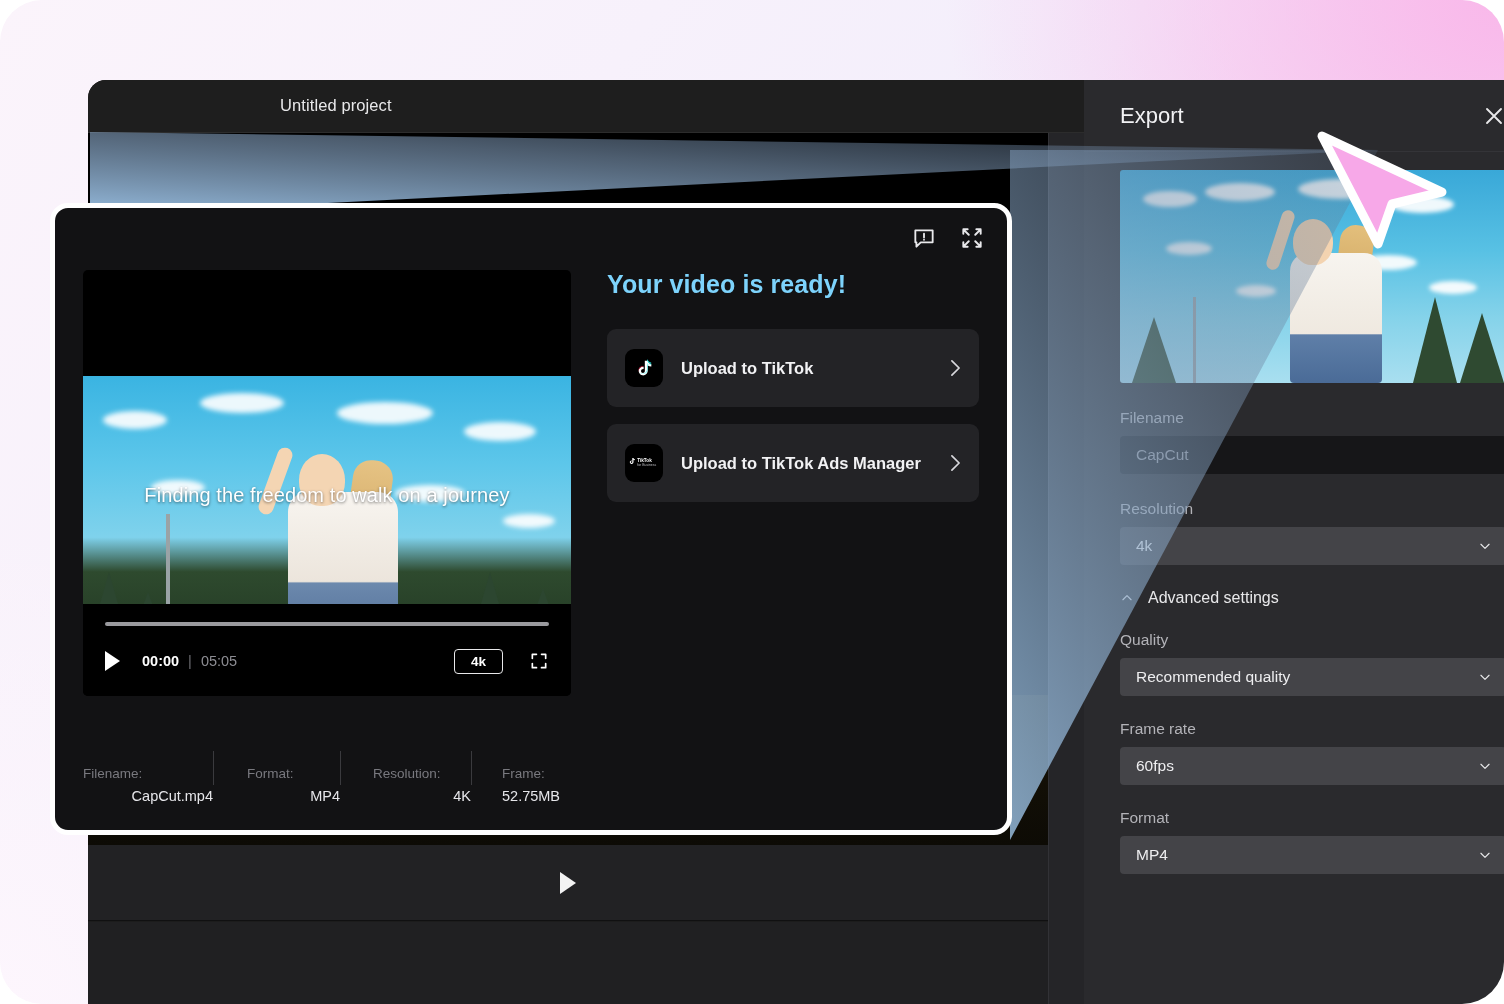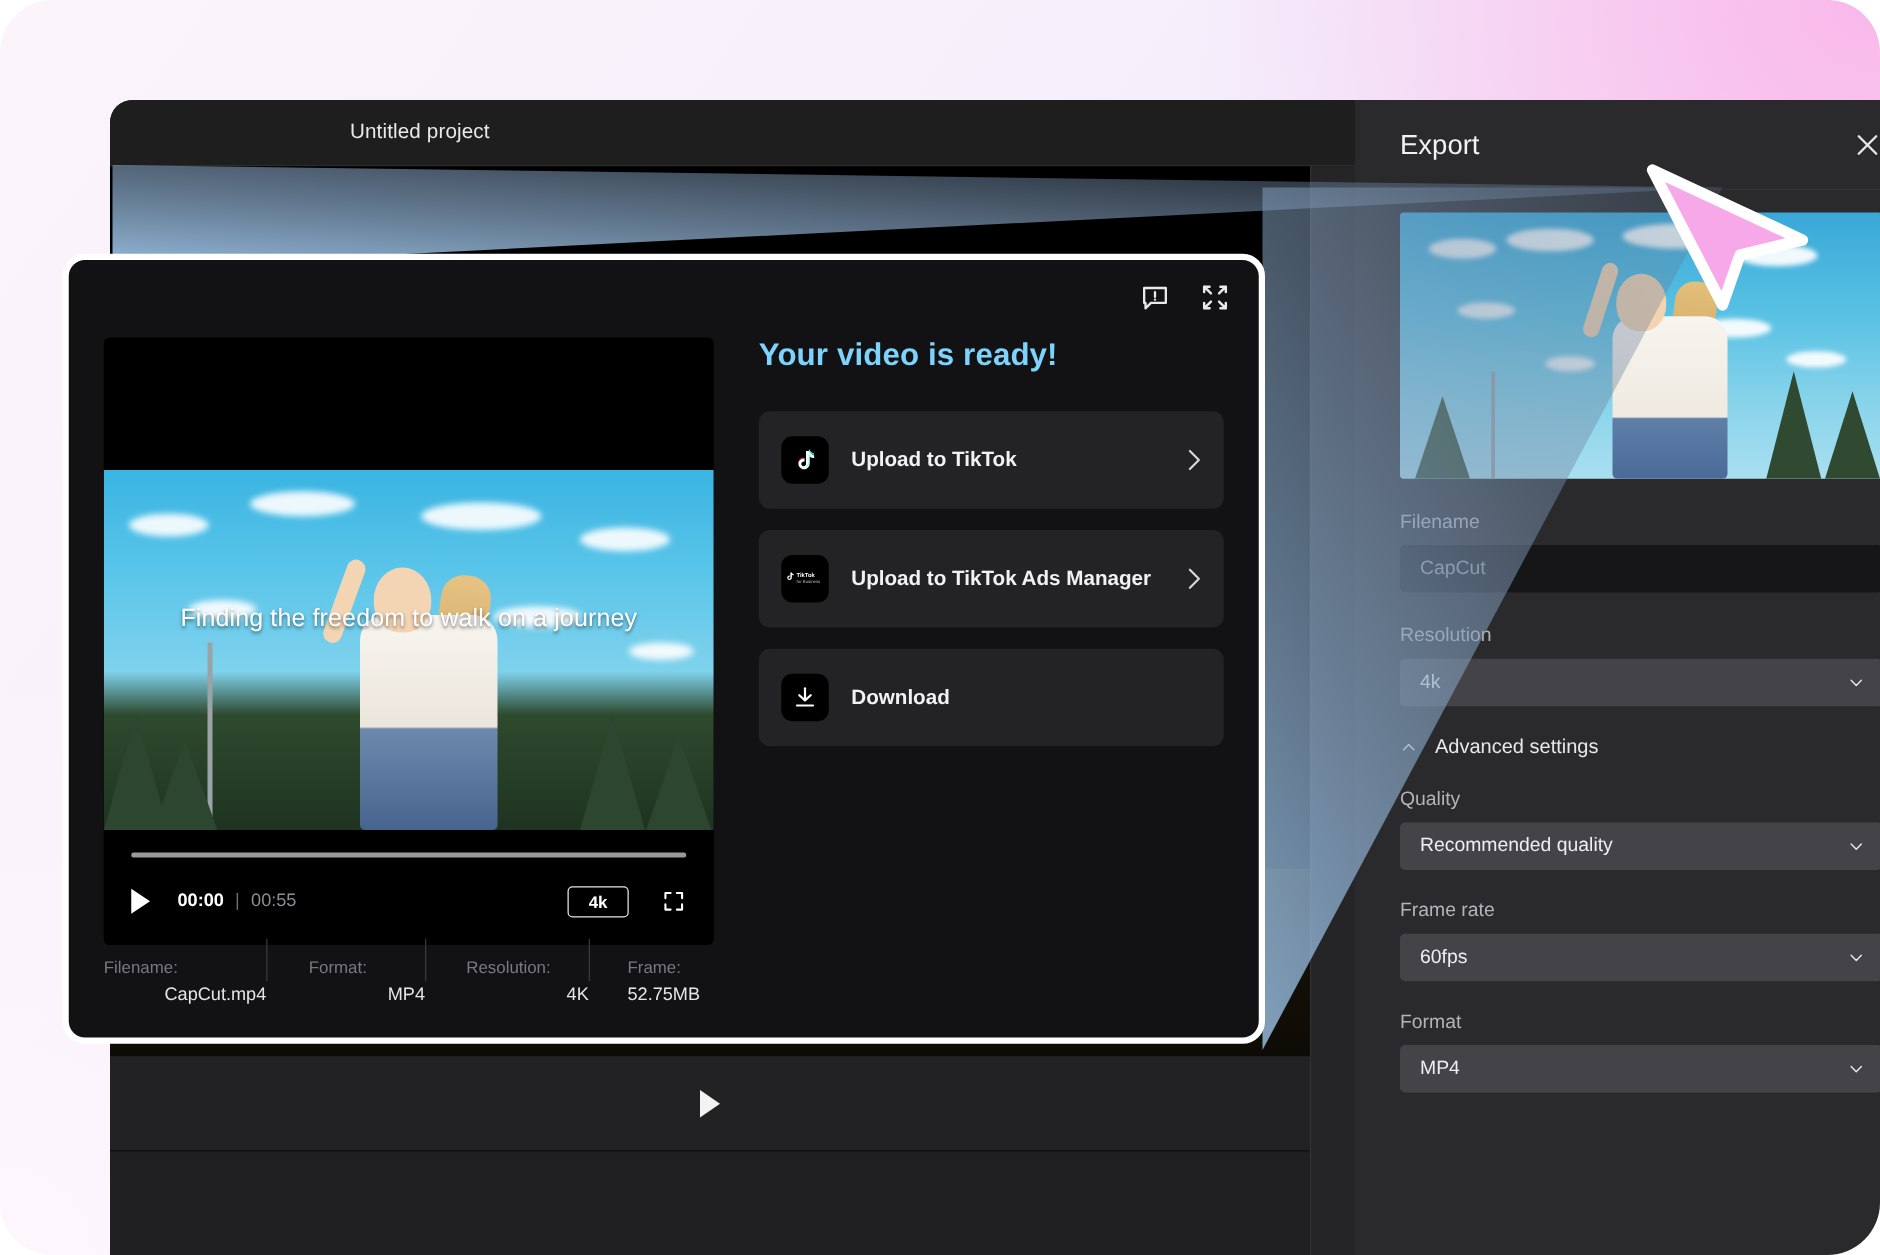--- a/index.html
+++ b/index.html
@@ -189,21 +189,21 @@
     position:absolute; left:50px; top:203px; width:962px; height:632px;
     background:#121214; border:5px solid #ffffff; border-radius:18px;
     z-index:40; overflow:hidden;
   }
   .modal-tools {
     position:absolute; right:22px; top:17px; display:flex; gap:22px;
   }
   .tool-ic { width:26px;height:26px;color:#e9e9ec;cursor:pointer; }
 
   .player {
-    position:absolute; left:28px; top:62px; width:488px; height:486px;
+    position:absolute; left:28px; top:62px; width:488px; height:426px;
     background:#000; border-radius:5px; overflow:hidden;
   }
   .player-video {
     position:absolute; left:0; right:0; top:106px; height:288px;
     overflow:hidden;
     background:linear-gradient(180deg,#3ab4e2 0%,#5cc6ea 30%,#7fd2ec 56%,#2e4a2e 68%,#1f3320 100%);
   }
   .pv-cloud { position:absolute; background:#ffffff; border-radius:50%; filter:blur(2.5px); opacity:.9; }
   .pv-girl-body {
     position:absolute; left:42%; bottom:0; width:110px; height:172px;
@@ -486,21 +486,21 @@
     </div>
 
     <div class="caption">Finding the freedom to walk on a journey</div>
 
     <div class="ctrl-bar">
       <div class="scrub"></div>
       <div class="ctrl-row">
         <div class="play-tri"></div>
         <div class="time-cur">00:00</div>
         <div class="time-sep">|</div>
-        <div class="time-dur">00:55</div>
+        <div class="time-dur">05:05</div>
         <div class="res-chip">4k</div>
         <div class="fs-icon">
           <svg width="20" height="20" viewBox="0 0 24 24" fill="none" stroke="currentColor" stroke-width="2" stroke-linecap="round" stroke-linejoin="round">
             <path d="M4 9V4h5"></path>
               <path d="M20 9V4h-5"></path>
               <path d="M4 15v5h5"></path>
               <path d="M20 15v5h-5"></path>
           </svg>
         </div>
       </div>
@@ -537,30 +537,20 @@
           </svg>
         </div>
         <div class="action-label">Upload to TikTok Ads Manager</div>
         <span class="action-chev">
           <svg width="11" height="18" viewBox="0 0 12 20" fill="none" stroke="currentColor" stroke-width="1.9" stroke-linecap="round" stroke-linejoin="round">
               <path d="m2 2 8 8-8 8"></path>
             </svg>
         </span>
       </div>
 
-      <div class="action-row">
-        <div class="action-ic">
-          <svg width="22" height="22" viewBox="0 0 24 24" fill="none" stroke="#ffffff" stroke-width="1.9" stroke-linecap="round" stroke-linejoin="round">
-            <path d="M12 4v10"></path>
-              <path d="m7 10 5 4.5 5-4.5"></path>
-              <path d="M5 19h14"></path>
-          </svg>
-        </div>
-        <div class="action-label">Download</div>
-      </div>
     </div>
   </div>
 
   <div class="meta-row">
     <div class="meta-item" style="width:130px;">
       <div class="meta-k">Filename:</div>
       <div class="meta-v">CapCut.mp4</div>
     </div>
     <div class="meta-div"></div>
     <div class="meta-item" style="width:126px;padding-left:33px;">

